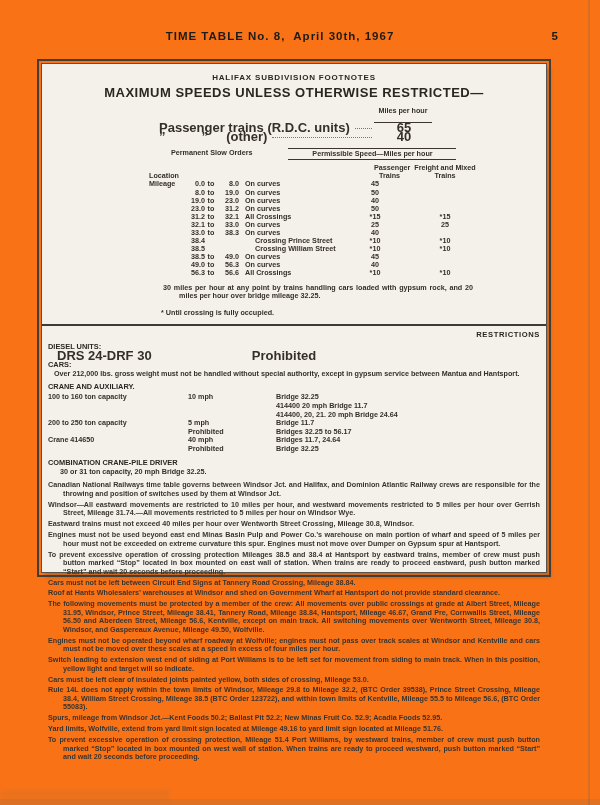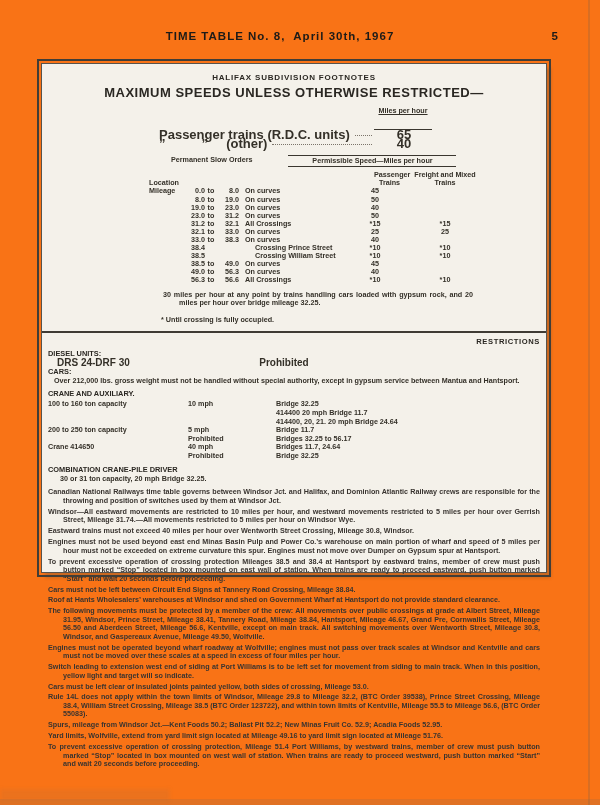--- a/index.html
+++ b/index.html
@@ -23,21 +23,21 @@
     background:#f4f1ea;
     border:1px solid #57534c;
     outline:2.5px solid #413d37;outline-offset:2px;
     box-shadow:4px 5px 3px rgba(84,76,62,.28);
   }
   .box-heading{margin:2px 0 3px;text-align:center;font-size:8px;letter-spacing:.8px;color:#2a2722;}
   .box-subheading{margin:0 0 6px;text-align:center;font-size:13px;letter-spacing:.5px;color:#2a2722;}
 
   
   .mph-head{margin-left:326px;width:58px;text-align:center;font-size:7.2px;
-    border-bottom:1.5px solid #3a362f;padding-bottom:14px;text-decoration:underline;}
+    border-bottom:1.5px solid #3a362f;padding-bottom:7px;}
   .ms-row{display:flex;align-items:flex-start;margin-left:111px;width:272px;
     font-size:13px;line-height:9.2px;}
   .ms-label{white-space:pre;}
   .ms-leader{flex:1;border-bottom:1.5px dotted #7b746a;margin:0 5px 2px 5px;height:5px;}
   .ms-value{width:54px;text-align:center;}
 
   
   .so-header-line{display:flex;margin:7px 0 0 123px;font-size:7.2px;}
   .so-right-h{margin-left:36px;width:164px;text-align:center;
     border-top:1.5px solid #3a362f;border-bottom:1.5px solid #3a362f;padding:0 2px 1px;}
@@ -55,21 +55,21 @@
 
   .gypsum-note{margin:6px 0 0 115px;width:294px;font-size:7.2px;line-height:8.6px;
     text-align:justify;padding-left:16px;text-indent:-16px;}
   .crossing-footnote{margin:7px 0 0 113px;font-size:7.2px;}
 
   .rule{height:0;border-top:2px solid #3f3b34;margin:7px -6px 0 -6px;}
 
   
   .restr-head{margin:4px 0 3px;text-align:right;font-size:7.6px;letter-spacing:.6px;color:#2a2722;}
   .sec-label{font-size:7.4px;color:#2a2722;}
-  .diesel-row{position:relative;font-size:10px;line-height:9px;}
+  .diesel-row{position:relative;font-size:13px;line-height:9px;}
   .diesel-unit{padding-left:9px;}
   .diesel-status{position:absolute;left:0;right:20px;top:0;text-align:center;}
   .cars-text{margin:1px 0 0 6px;font-size:7.2px;line-height:8.6px;text-align:justify;
     padding-left:8px;text-indent:-8px;width:482px;}
   .crane-sec{margin-top:4px;}
   .crane-rows{margin-top:2px;}
   .crane-row{display:grid;grid-template-columns:140px 88px 1fr;font-size:7.2px;line-height:8.6px;}
   .comb-sec{margin-top:5px;}
   .comb-text{margin-left:12px;font-size:7.2px;line-height:9px;}
 

